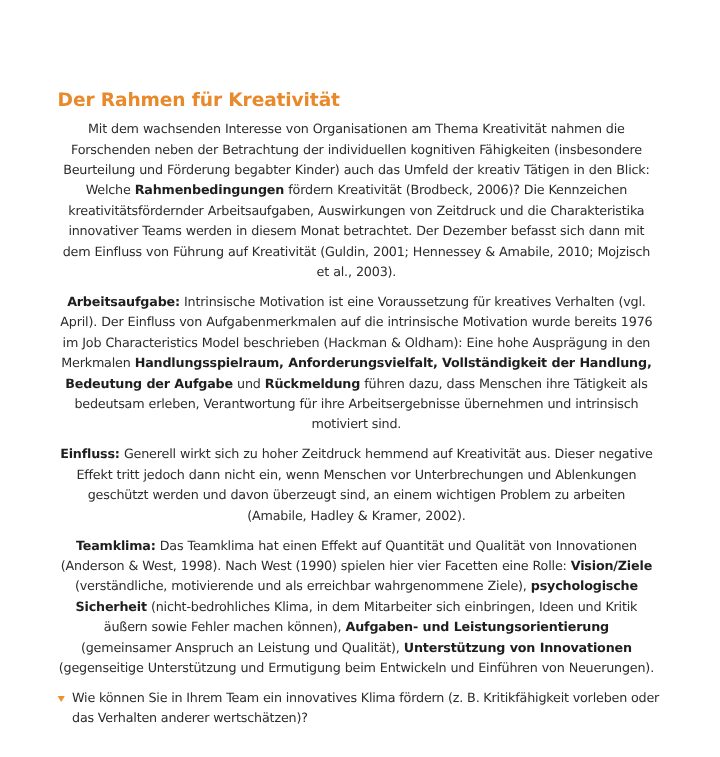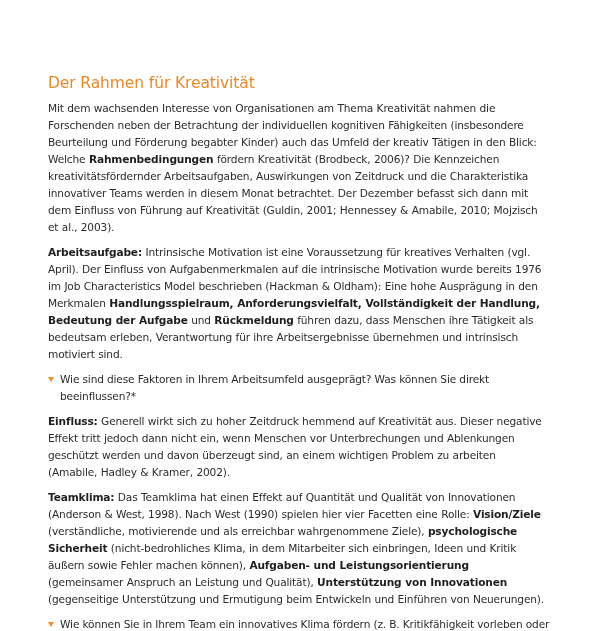--- a/index.html
+++ b/index.html
@@ -18,31 +18,31 @@
   .page {
     position: absolute;
     left: 48px;
     top: 74px;
     width: 514px;
   }
   .heading {
     font-family: "DejaVu Sans", sans-serif;
     font-size: 15.5px;
     color: #e8892b;
-    font-weight: normal;
+    font-weight: bold;
     margin: 0 0 8px 0;
     letter-spacing: -0.1px;
   }
   .para {
     font-size: 10.6px;
     line-height: 17px;
     margin: 0 16px 8px 0;
     letter-spacing: -0.15px;
     word-spacing: 0.2px;
-    text-align: left;
+    text-align: center;
   }
   .para b, .para strong {
     font-weight: bold;
     color: #1f1f1f;
   }
   .bullet {
     position: relative;
     padding-left: 12px;
     font-size: 10.6px;
     line-height: 17px;
@@ -64,24 +64,20 @@
 </head>
 <body>
 
 <div class="page">
   <h2 class="heading">Der Rahmen für Kreativität</h2>
 
   <p class="para"><span class="seg">Mit dem wachsenden Interesse von Organisationen am Thema Kreativität nahmen die Forschenden neben der Betrachtung der individuellen kognitiven Fähigkeiten (insbesondere Beurteilung und Förderung begabter Kinder) auch das Umfeld der kreativ Tätigen in den Blick: Welche </span><b class="seg">Rahmenbedingungen</b><span class="seg"> fördern Kreativität (Brodbeck, 2006)? Die Kennzeichen kreativitätsfördernder Arbeitsaufgaben, Auswirkungen von Zeitdruck und die Charakteristika innovativer Teams werden in diesem Monat betrachtet. Der Dezember befasst sich dann mit dem Einfluss von Führung auf Kreativität (Guldin, 2001; Hennessey &amp; Amabile, 2010; Mojzisch et al., 2003).</span></p>
 
   <p class="para"><b class="seg">Arbeitsaufgabe:</b><span class="seg"> Intrinsische Motivation ist eine Voraussetzung für kreatives Verhalten (vgl. April). Der Einfluss von Aufgabenmerkmalen auf die intrinsische Motivation wurde bereits 1976 im Job Characteristics Model beschrieben (Hackman &amp; Oldham): Eine hohe Ausprägung in den Merkmalen </span><b class="seg">Handlungsspielraum, Anforderungsvielfalt, Vollständigkeit der Handlung, Bedeutung der Aufgabe</b><span class="seg"> und </span><b class="seg">Rückmeldung</b><span class="seg"> führen dazu, dass Menschen ihre Tätigkeit als bedeutsam erleben, Verantwortung für ihre Arbeitsergebnisse übernehmen und intrinsisch motiviert sind.</span></p>
 
-  <div class="bullet">
-    <span class="marker"></span>
-    <span>Wie sind diese Faktoren in Ihrem Arbeitsumfeld ausgeprägt? Was können Sie direkt beeinflussen?*</span>
-  </div>
 
   <p class="para"><b class="seg">Einfluss:</b><span class="seg"> Generell wirkt sich zu hoher Zeitdruck hemmend auf Kreativität aus. Dieser negative Effekt tritt jedoch dann nicht ein, wenn Menschen vor Unterbrechungen und Ablenkungen geschützt werden und davon überzeugt sind, an einem wichtigen Problem zu arbeiten (Amabile, Hadley &amp; Kramer, 2002).</span></p>
 
   <p class="para"><b class="seg">Teamklima:</b><span class="seg"> Das Teamklima hat einen Effekt auf Quantität und Qualität von Innovationen (Anderson &amp; West, 1998). Nach West (1990) spielen hier vier Facetten eine Rolle: </span><b class="seg">Vision/Ziele</b><span class="seg"> (verständliche, motivierende und als erreichbar wahrgenommene Ziele), </span><b class="seg">psychologische Sicherheit</b><span class="seg"> (nicht-bedrohliches Klima, in dem Mitarbeiter sich einbringen, Ideen und Kritik äußern sowie Fehler machen können), </span><b class="seg">Aufgaben- und Leistungsorientierung</b><span class="seg"> (gemeinsamer Anspruch an Leistung und Qualität), </span><b class="seg">Unterstützung von Innovationen</b><span class="seg"> (gegenseitige Unterstützung und Ermutigung beim Entwickeln und Einführen von Neuerungen).</span></p>
 
   <div class="bullet">
     <span class="marker"></span>
     <span>Wie können Sie in Ihrem Team ein innovatives Klima fördern (z. B. Kritikfähigkeit vorleben oder das Verhalten anderer wertschätzen)?</span>
   </div>
 

